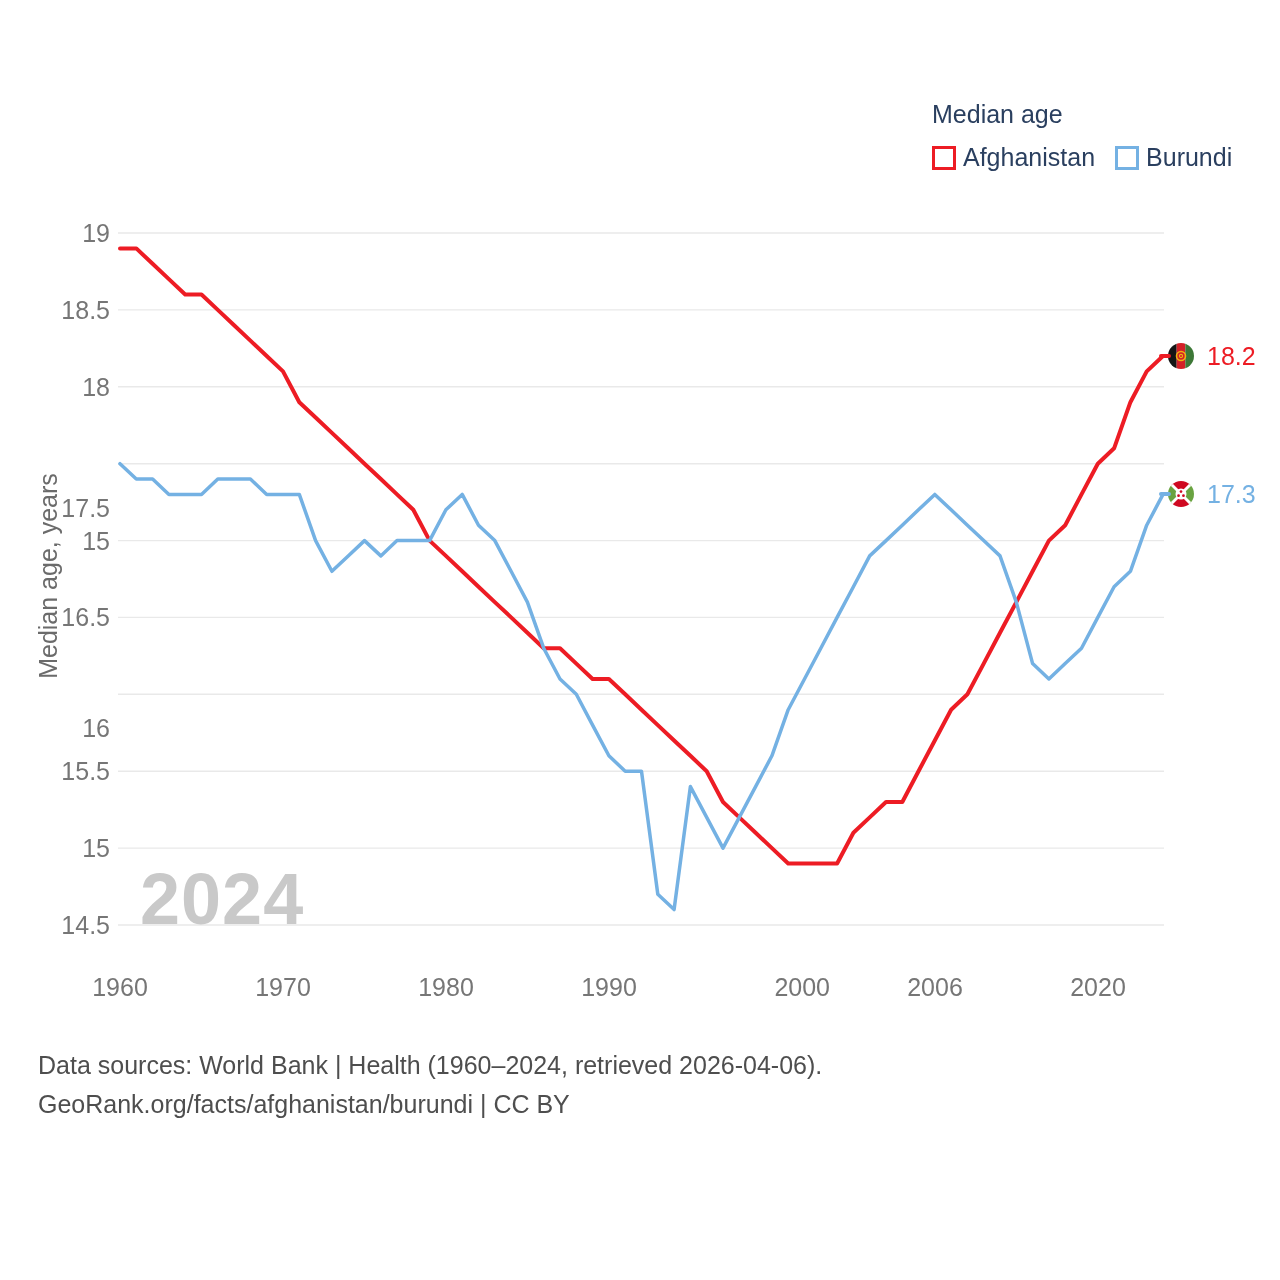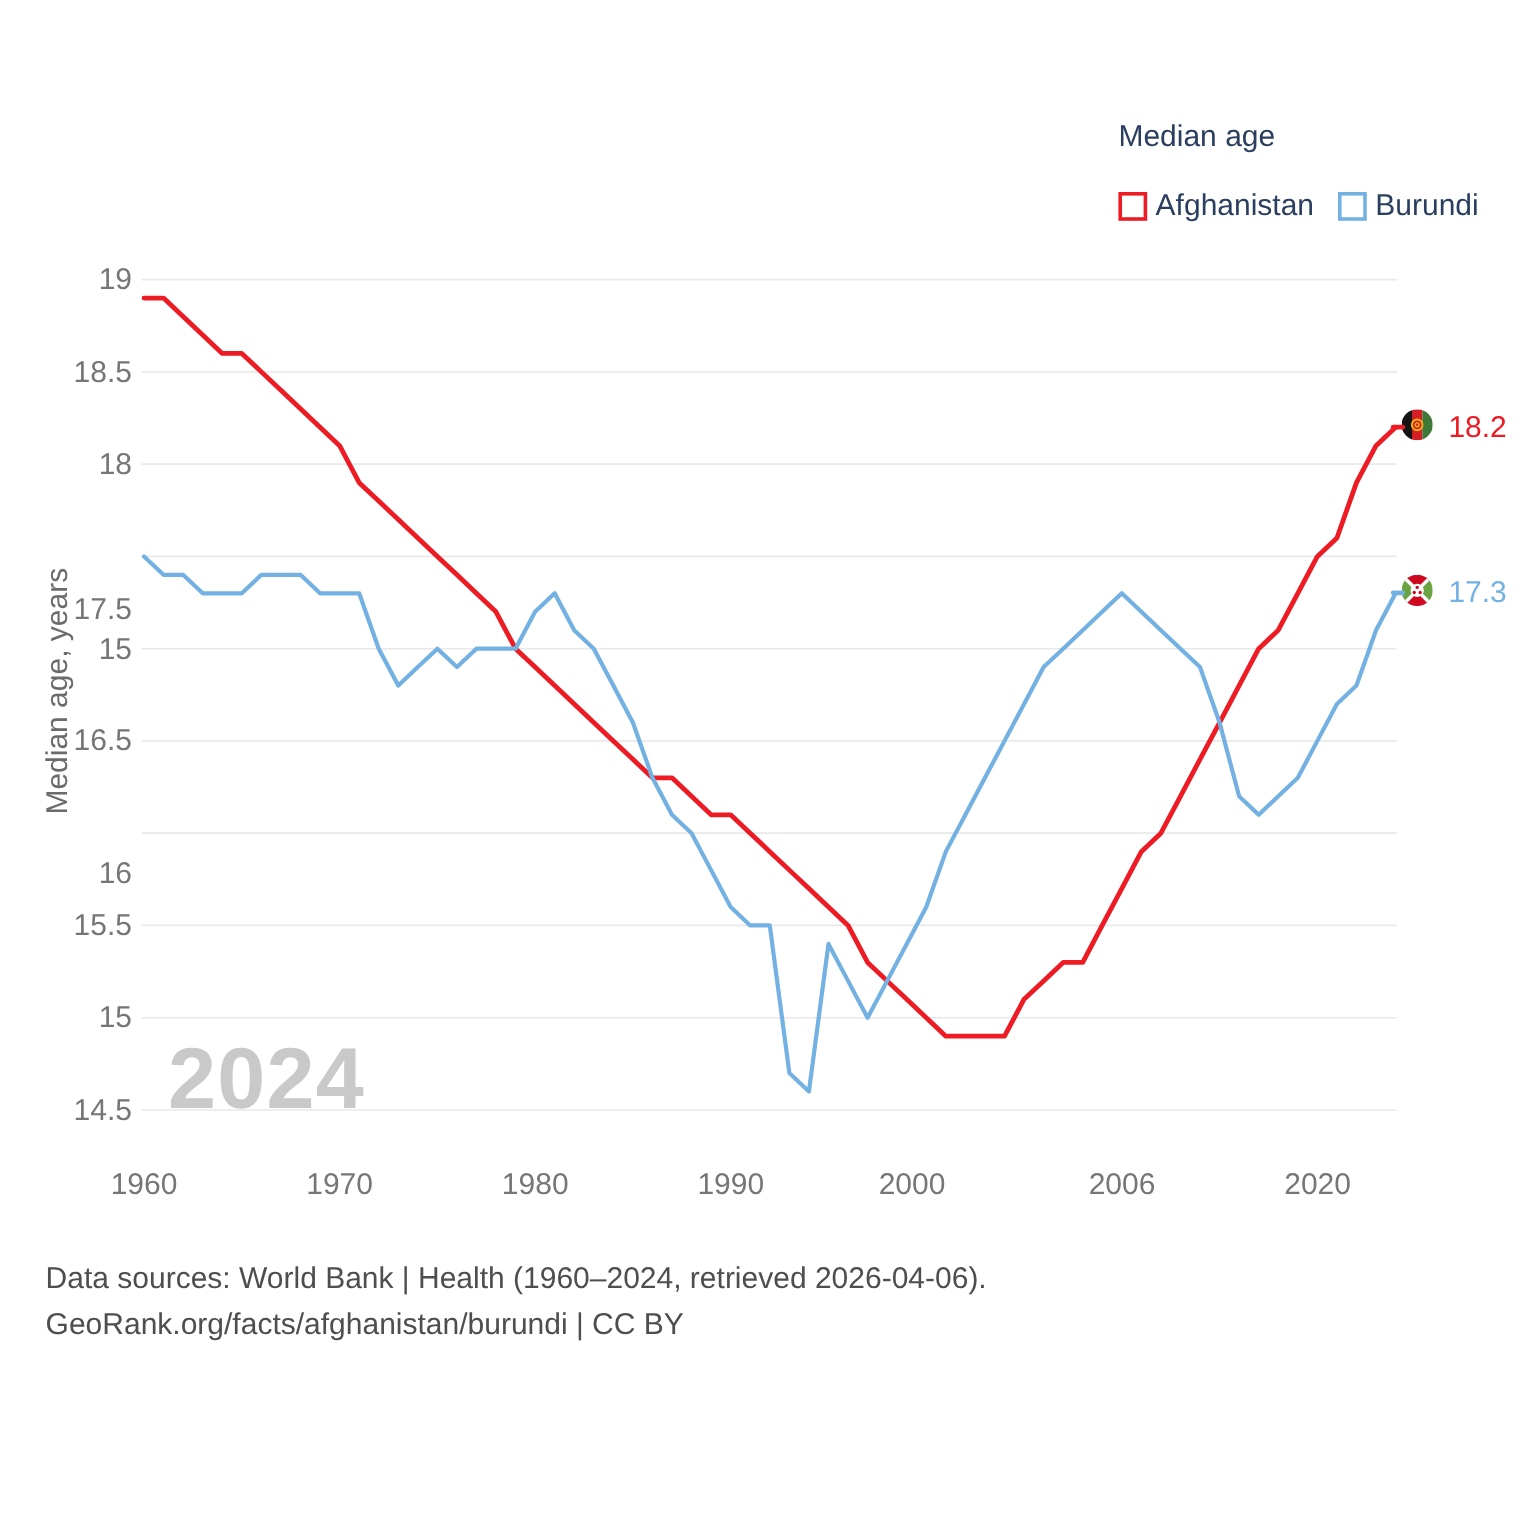--- a/index.html
+++ b/index.html
@@ -7,27 +7,27 @@
         font-family:"Liberation Sans", sans-serif;}
   #chart-svg{position:absolute;left:0;top:0;}
   .ytick{position:absolute;left:30px;width:80px;height:30px;line-height:30px;
          text-align:right;font-size:25px;color:#767676;}
   .xtick{position:absolute;width:100px;height:30px;line-height:30px;top:972px;
          text-align:center;font-size:25px;color:#767676;}
   #y-title{position:absolute;left:-112px;top:560px;width:320px;height:32px;line-height:32px;
            text-align:center;font-size:25px;color:#6b6b6b;
            transform:rotate(-90deg);transform-origin:center center;}
   #legend{position:absolute;left:932px;top:100px;}
-  #legend-title{font-size:25px;color:#2a3f5f;margin-bottom:28px;}
+  #legend-title{font-size:25px;color:#2a3f5f;margin-bottom:14px;}
   .legend-row{display:flex;align-items:center;}
   .legend-item{display:flex;align-items:center;margin-right:20px;cursor:pointer;}
   .legend-item:last-child{margin-right:0;}
   .swatch{width:18px;height:18px;background:#fff;border:3px solid #999;margin-right:7px;}
   .legend-label{font-size:25px;color:#2a3f5f;}
-  .marker{position:absolute;display:flex;height:30px;}
+  .marker{position:absolute;display:flex;align-items:center;height:30px;}
   .marker .stub{position:absolute;left:-9px;top:13px;width:12px;height:4px;border-radius:2px;}
   .marker .flag{width:26px;height:26px;margin-right:13px;flex:0 0 auto;}
   .marker .val{font-size:25px;line-height:30px;}
   #watermark{position:absolute;left:140px;top:858px;font-size:72px;font-weight:bold;
              color:#c9c9c9;letter-spacing:1px;text-align:center;}
   #footer{position:absolute;left:38px;top:1046px;font-size:25px;color:#4e4e4e;line-height:39px;}
 </style>
 </head>
 <body>
 
@@ -60,21 +60,21 @@
       <div class="ytick" style="top: 526px;">15</div>
       <div class="ytick" style="top: 602px;">16.5</div>
       <div class="ytick" style="top: 713px;">16</div>
       <div class="ytick" style="top: 756px;">15.5</div>
       <div class="ytick" style="top: 833px;">15</div>
       <div class="ytick" style="top: 910px;">14.5</div>
       <div class="xtick" style="left: 70px;">1960</div>
       <div class="xtick" style="left: 233px;">1970</div>
       <div class="xtick" style="left: 396px;">1980</div>
       <div class="xtick" style="left: 559px;">1990</div>
-      <div class="xtick" style="left: 710px;">2000</div>
+      <div class="xtick" style="left: 730px; text-align: right;">2000</div>
       <div class="xtick" style="left: 885px;">2006</div>
       <div class="xtick" style="left: 1048px;">2020</div>
     </div>
 
   <div id="y-title">Median age, years</div>
 
   <div id="watermark">2024</div>
 
   <div id="legend">
     <div id="legend-title">Median age</div>

